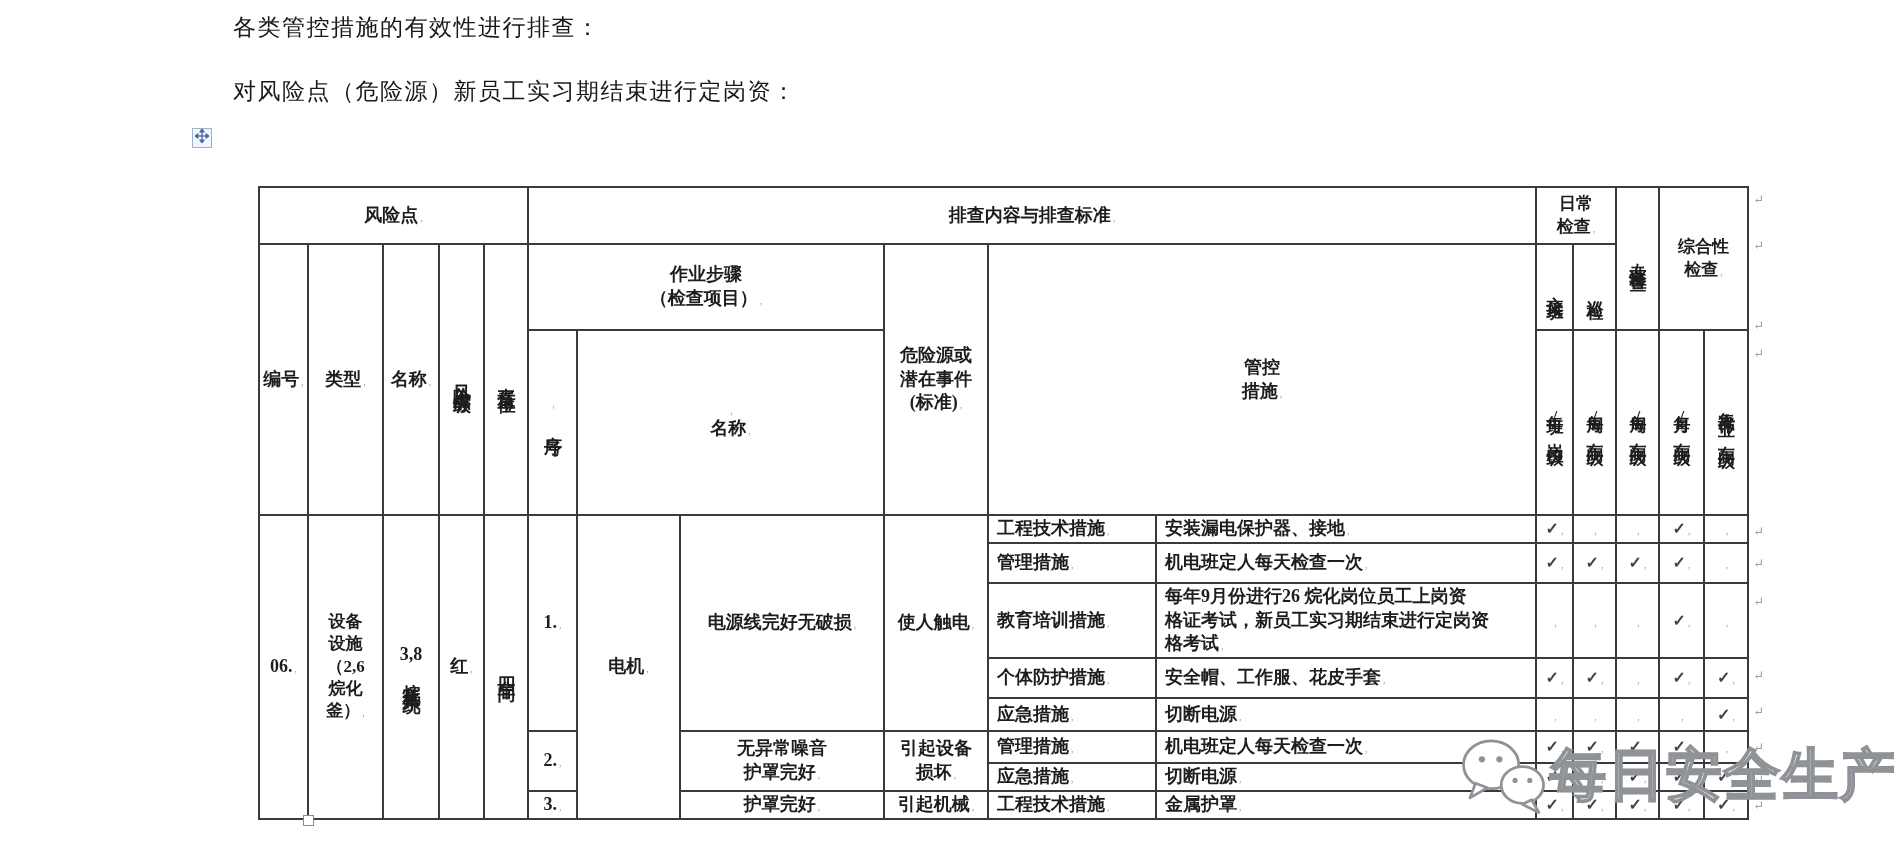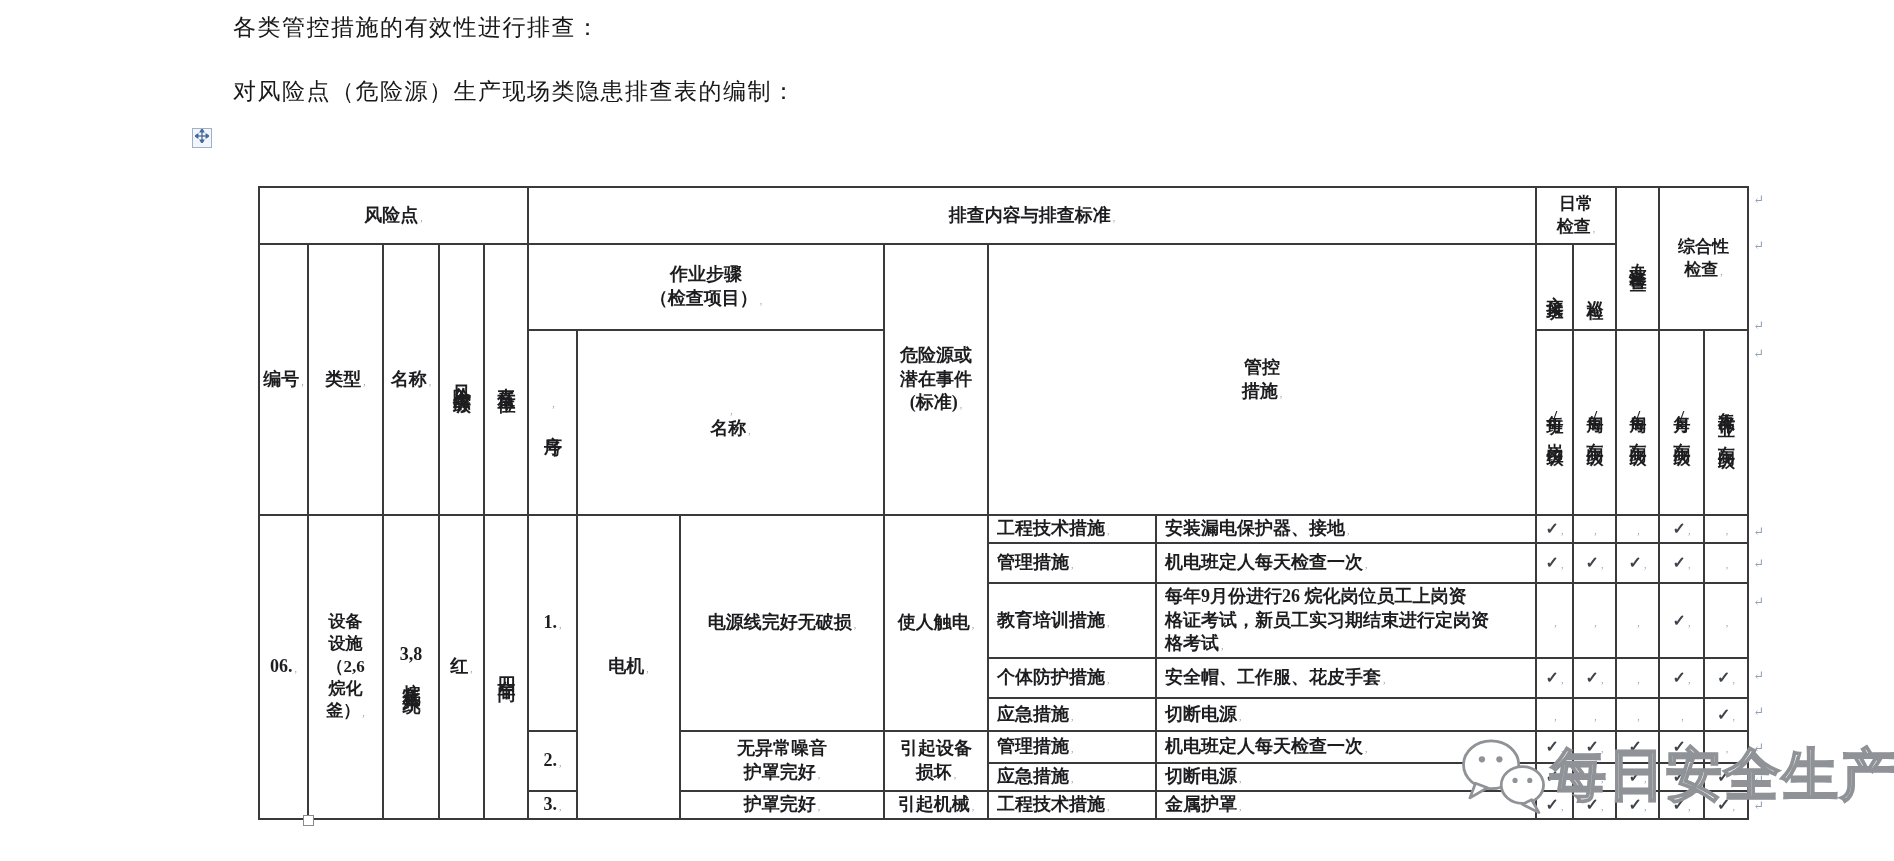--- a/index.html
+++ b/index.html
@@ -32,21 +32,21 @@
   .wm { position:absolute; left:1458px; top:731px; display:flex; align-items:center; z-index:6; pointer-events:none; }
   .wm-text {
     font-family:"Liberation Sans","DejaVu Sans",sans-serif; font-weight:700; font-size:56px; letter-spacing:2px;
     color:#ffffff; -webkit-text-stroke:2px #8f9296; text-shadow:0 0 1px #9a9da1; white-space:nowrap;
   }
 </style>
 </head>
 <body>
 
 <div class="title" id="title1">各类管控措施的有效性进行排查：</div>
-<div class="title" id="title2">对风险点（危险源）生产现场类隐患排查表的编制：</div>
+<div class="title" id="title2">对风险点（危险源）新员工实习期结束进行定岗资：</div>
 
 <div class="handle">
   <span>
     <svg width="14" height="14" viewBox="0 0 20 20">
       <g stroke="#44679b" stroke-width="1.8" fill="#44679b">
         <line x1="10" y1="3" x2="10" y2="17"></line>
           <line x1="3" y1="10" x2="17" y2="10"></line>
         <path d="M10 0 L7.5 4 L12.5 4 Z"></path>
           <path d="M10 20 L7.5 16 L12.5 16 Z"></path>
         <path d="M0 10 L4 7.5 L4 12.5 Z"></path>

